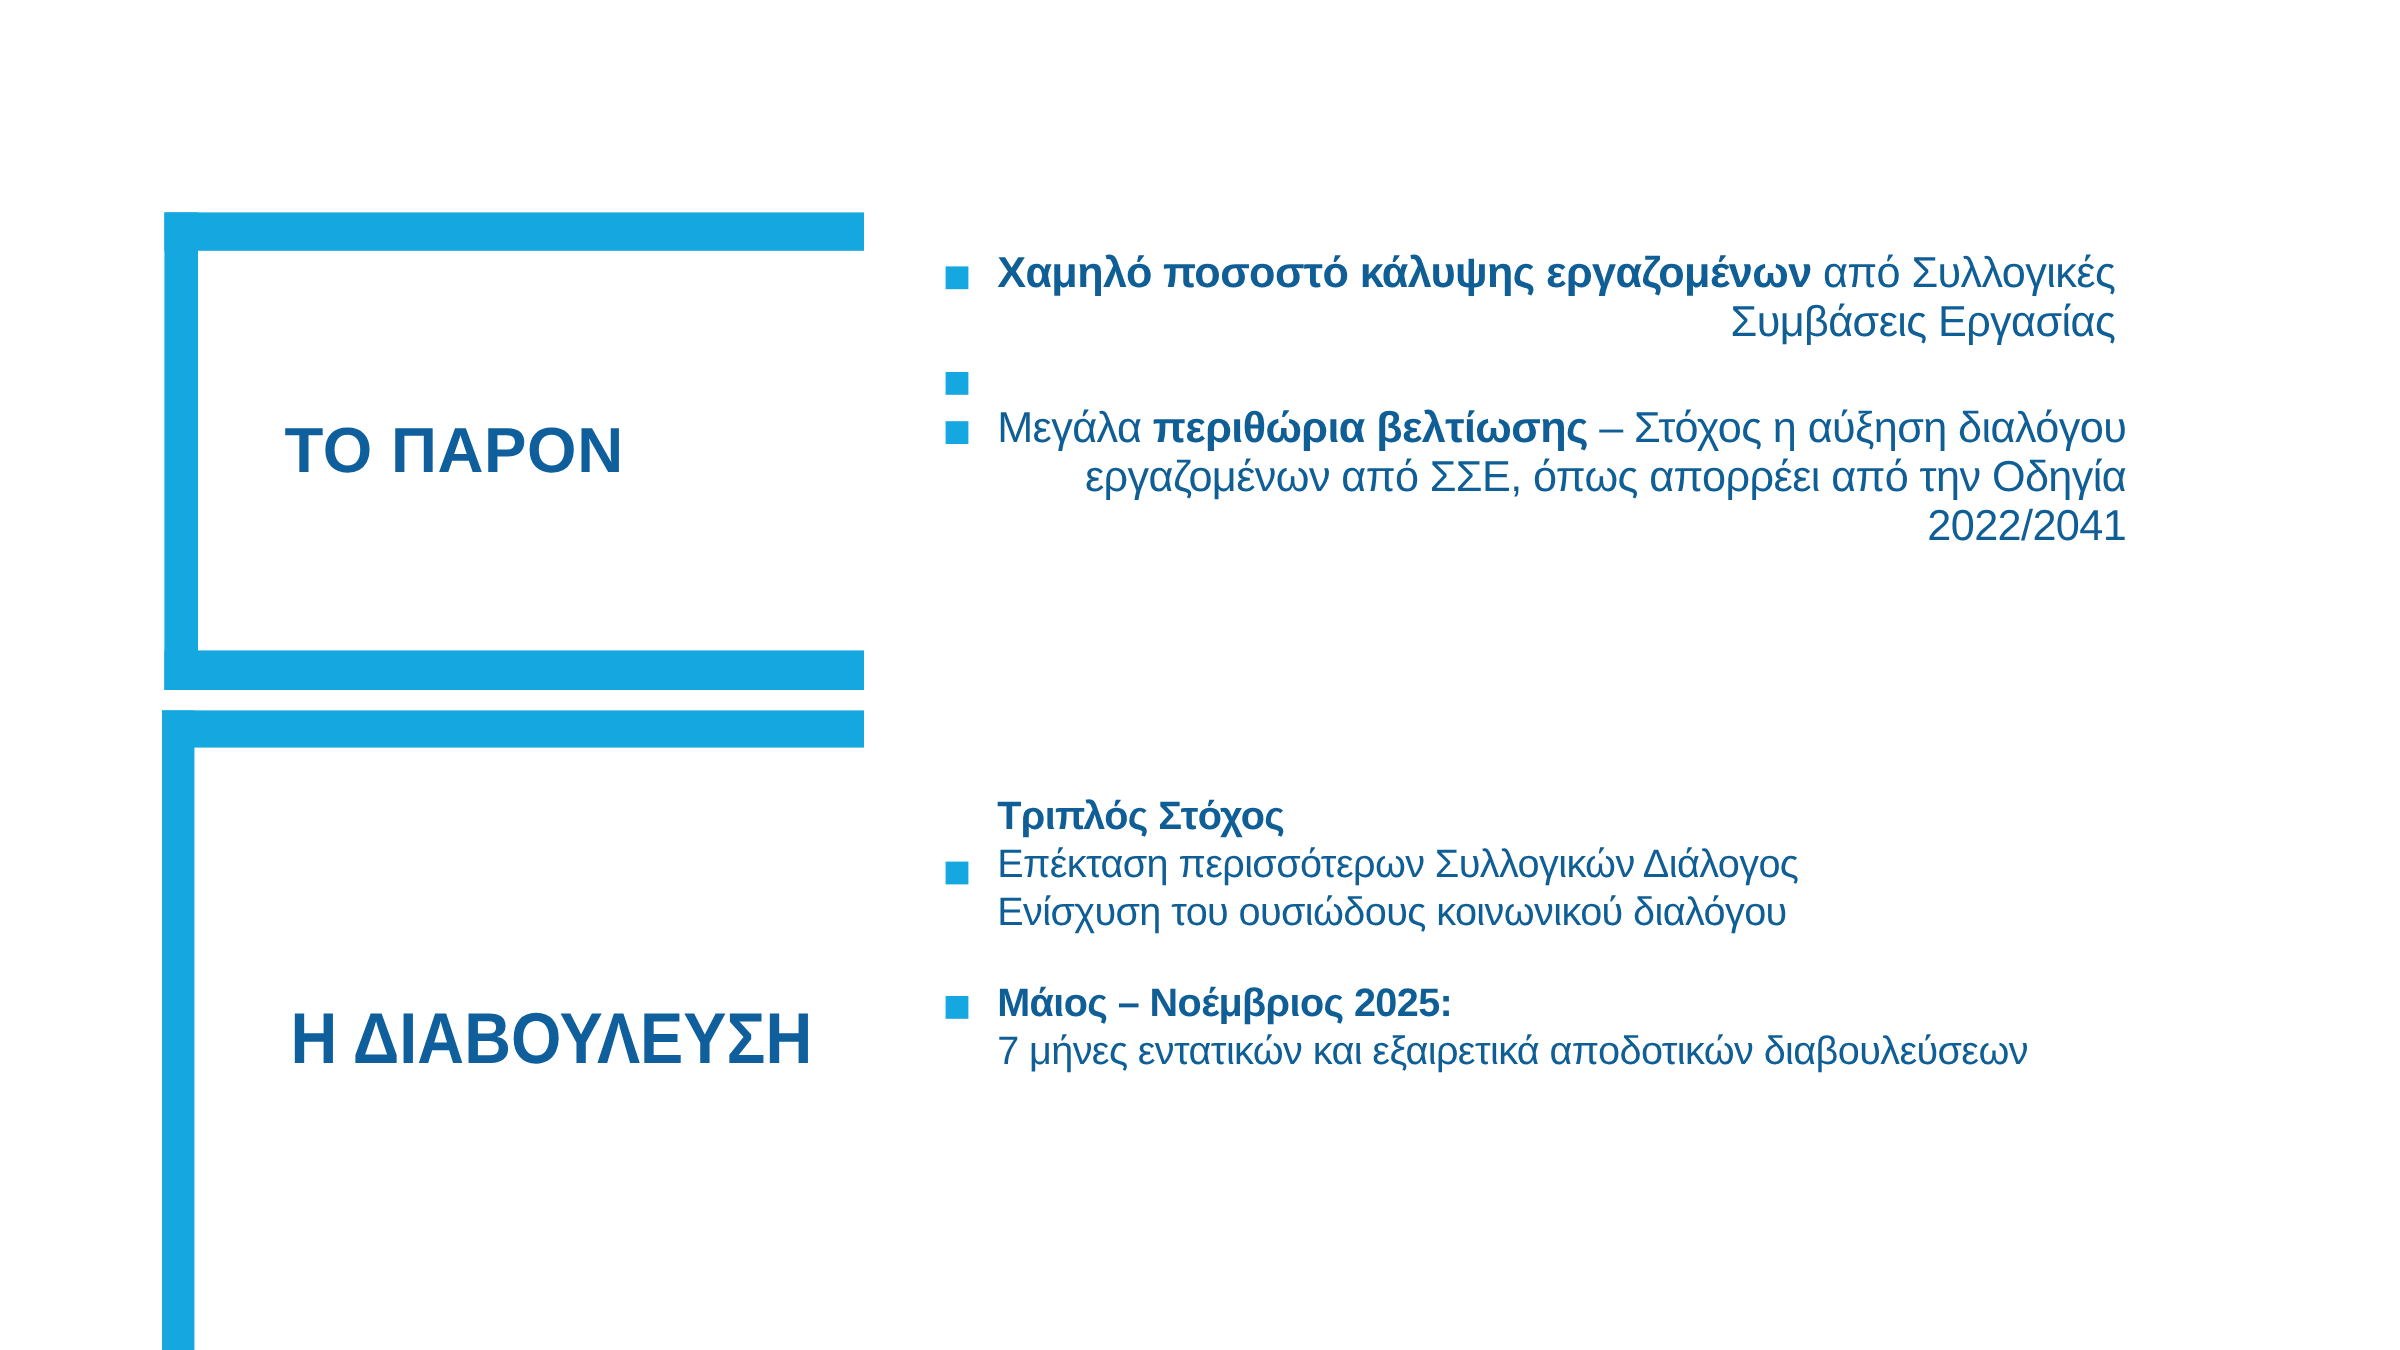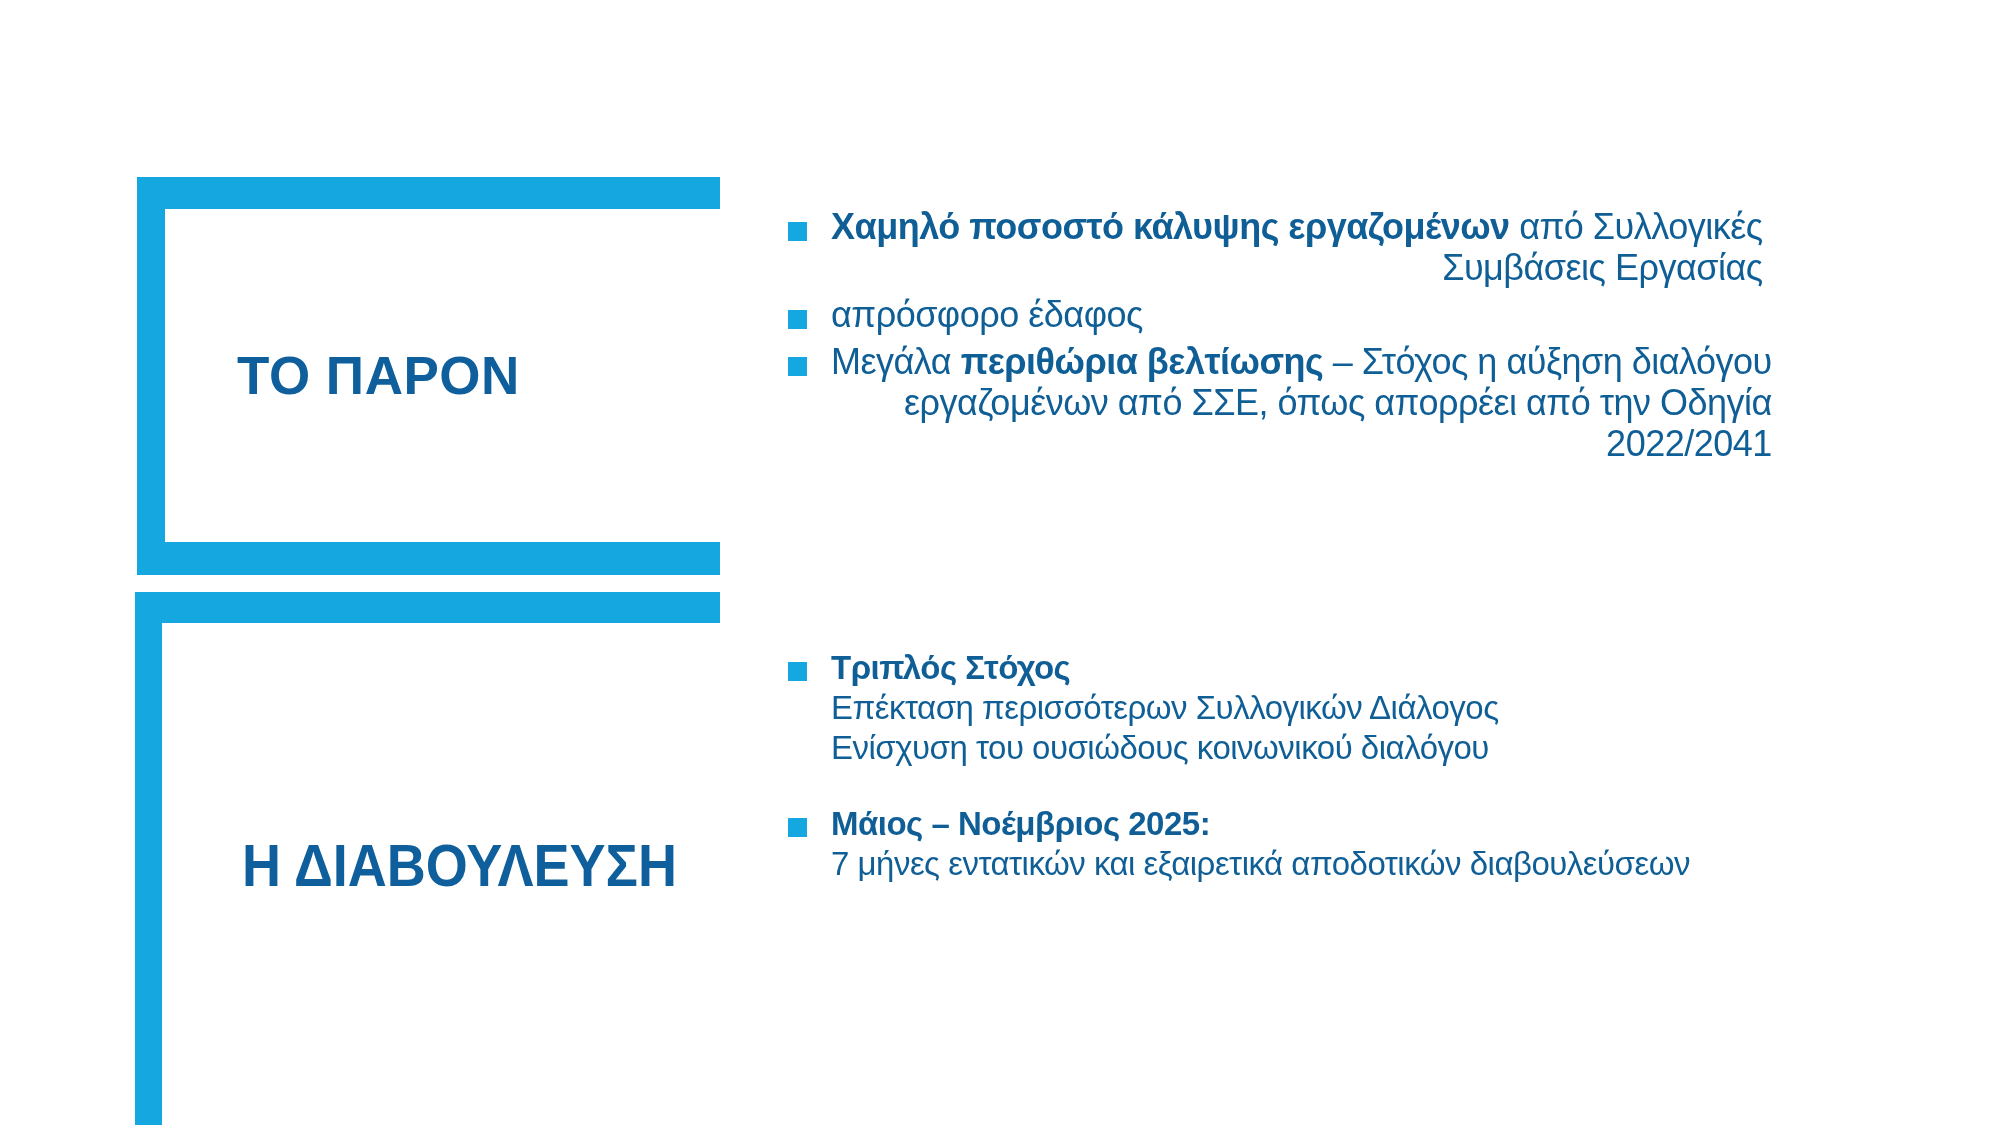--- a/index.html
+++ b/index.html
@@ -23,21 +23,21 @@
   #title-consultation{
     margin-left:80px;font-size:60px;letter-spacing:0px;position:relative;top:-16px;
     transform:scaleX(0.9);transform-origin:left center;
   }
   
   .bullets{position:absolute;left:788px;}
   #bullets-present{top:206px;font-size:36px;line-height:41px;letter-spacing:-0.5px;}
   #bullets-consultation{top:630px;font-size:33px;line-height:40px;letter-spacing:-0.5px;}
   .bullet{display:flex;align-items:flex-start;}
   #bullets-present .bullet{margin-bottom:6px;text-align:right;}
-  #bullets-consultation .bullet-2{margin-top:18px;}
+  #bullets-consultation .bullet-2{margin-top:30px;align-items:center;}
   #bullets-consultation .bullet-3{margin-top:36px;}
   .sq{
     flex:none;width:19px;height:19px;background:var(--accent,#14a7e0);
     margin-top:16px;
   }
   #bullets-consultation .sq{margin-top:14px;}
   .txt{margin-left:24px;}
   .ln{white-space:nowrap;}
   .b{font-weight:bold;}
 </style>
@@ -62,23 +62,20 @@
       </div>
       <div class="ln">
         <span>Συμβάσεις Εργασίας</span>
       </div>
     </div>
   </div>
 
   <div class="bullet">
     <span class="sq"></span>
     <div class="txt">
-      <div class="ln">
-        <span>απρόσφορο έδαφος</span>
-      </div>
     </div>
   </div>
 
   <div class="bullet">
     <span class="sq"></span>
     <div class="txt">
       <div class="ln">
         <span>Μεγάλα </span><span class="b">περιθώρια βελτίωσης</span><span> – Στόχος η αύξηση διαλόγου</span>
       </div>
       <div class="ln">

